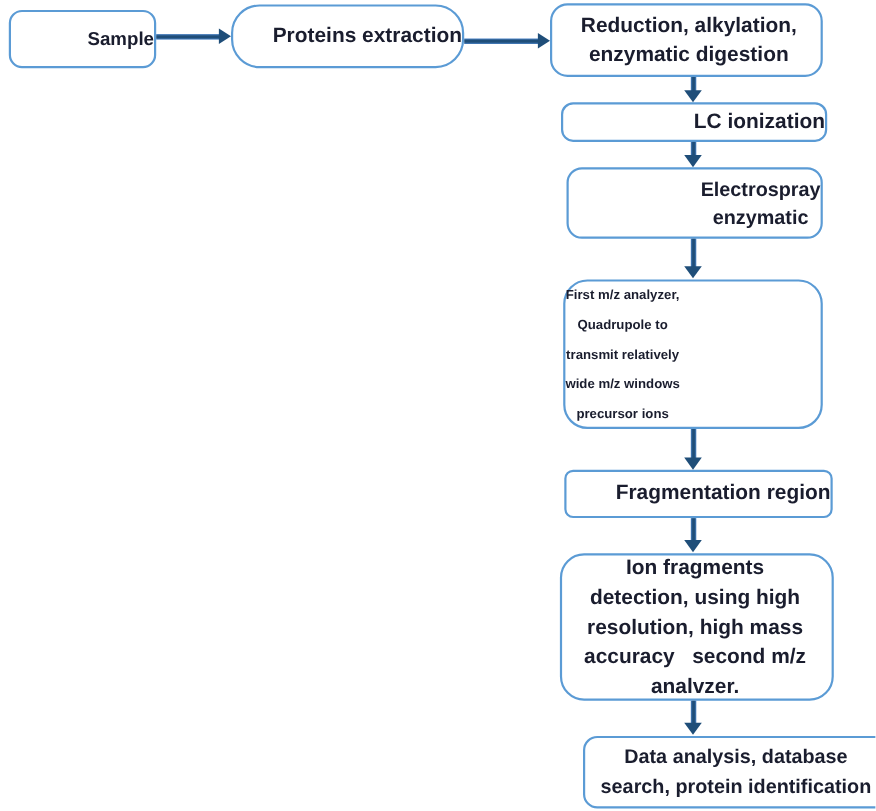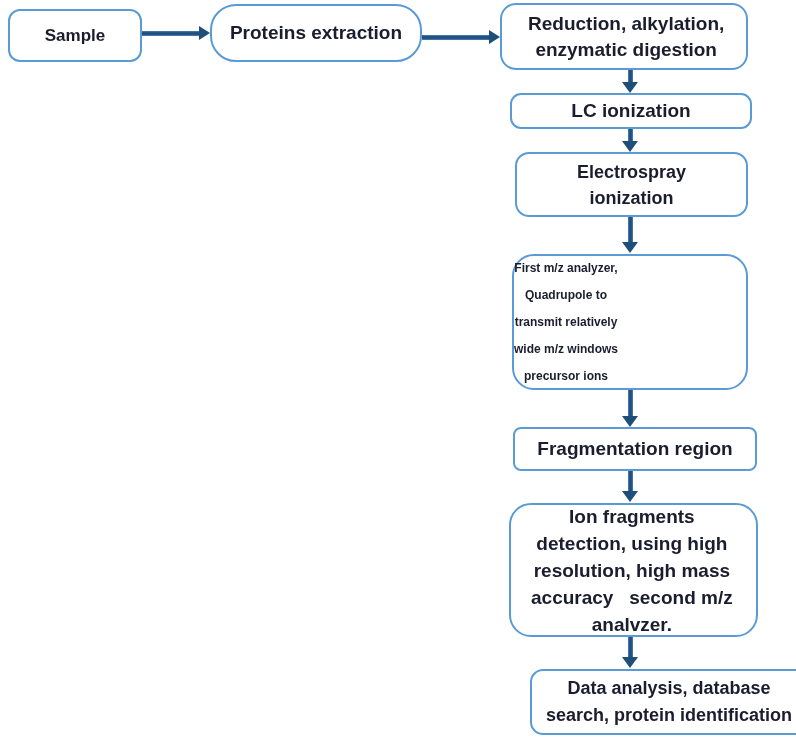--- a/index.html
+++ b/index.html
@@ -24,21 +24,21 @@
     background:var(--node-fill);
     border:2.5px solid var(--node-border);
     display:flex;
     align-items:center;
     justify-content:center;
     color:var(--text);
     font-weight:700;
     text-align:center;
   }
   .node .lbl{white-space:pre-wrap;}
-  .center{justify-content:center;text-align:center;}
+  .center{justify-content:flex-end;text-align:center;}
   .leftalign{justify-content:flex-start;}
 
   
   .b1{left:8px;   top:9px;   width:134px; height:53px;  border-radius:12px; font-size:17px;}
   .b2{left:210px; top:4px;   width:212px; height:58px;  border-radius:26px; font-size:19px;}
   .b3{left:500px; top:3px;   width:248px; height:67px;  border-radius:16px; font-size:19px; line-height:26px; padding-left:26px;}
   .b4{left:510px; top:93px;  width:242px; height:36px;  border-radius:11px; font-size:19px;}
   .b5{left:515px; top:152px; width:233px; height:65px;  border-radius:14px; font-size:18px; line-height:26px;}
   .b6{left:512px; top:254px; width:236px; height:136px; border-radius:22px; font-size:12px; line-height:27px; }
   .b7{left:513px; top:427px; width:244px; height:44px;  border-radius:8px; font-size:19px;}
@@ -92,21 +92,21 @@
     <span class="lbl">Reduction, alkylation,
 enzymatic digestion</span>
   </div>
 
   <div class="node b4 center">
     <span class="lbl">LC ionization</span>
   </div>
 
   <div class="node b5 center">
     <span class="lbl">Electrospray
-ionization</span>
+enzymatic</span>
   </div>
 
   <div class="node b6 leftalign">
     <span class="lbl">First m/z analyzer,
 Quadrupole to
 transmit relatively
 wide m/z windows
 precursor ions</span>
   </div>
 

